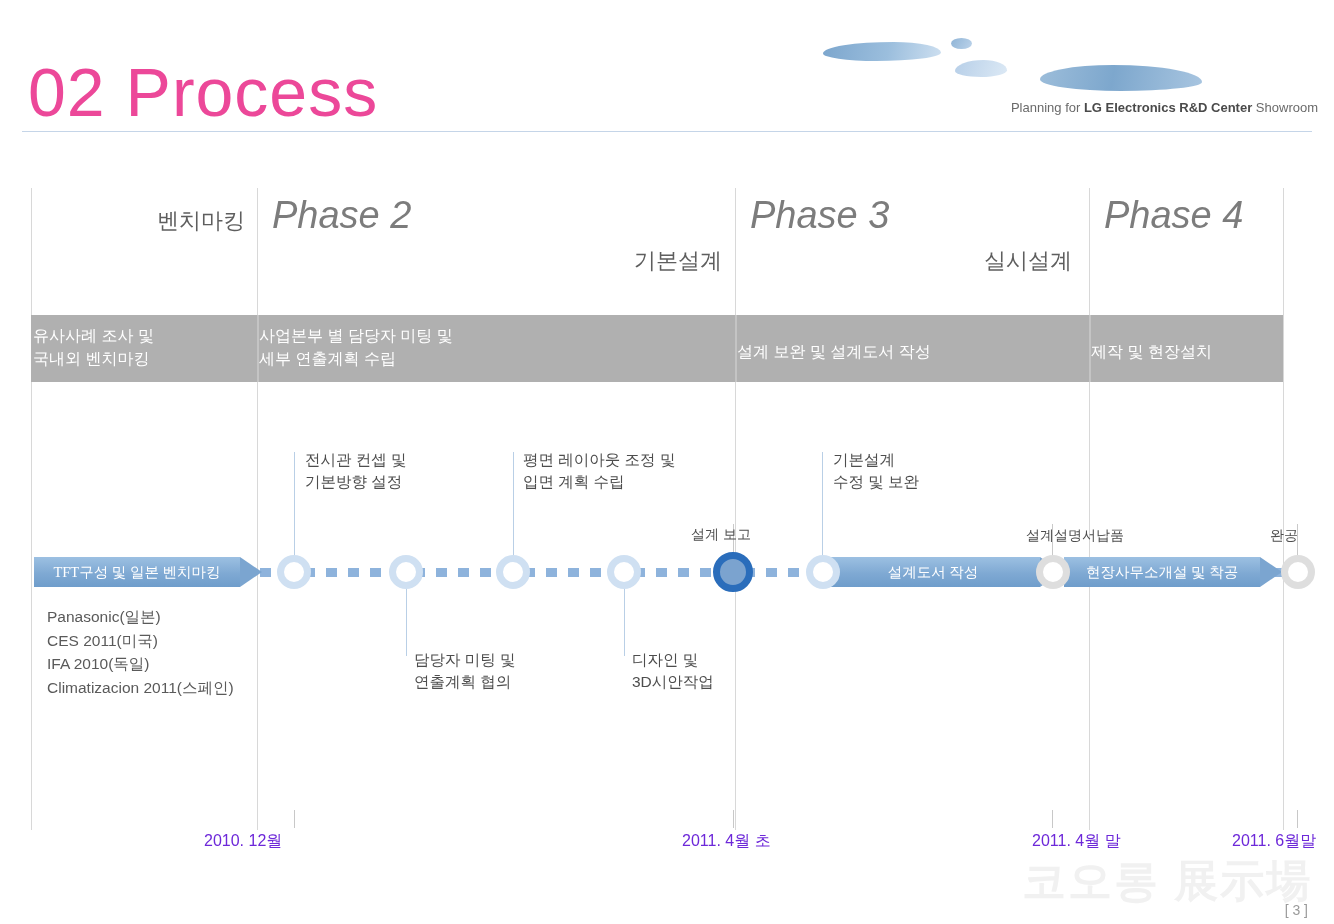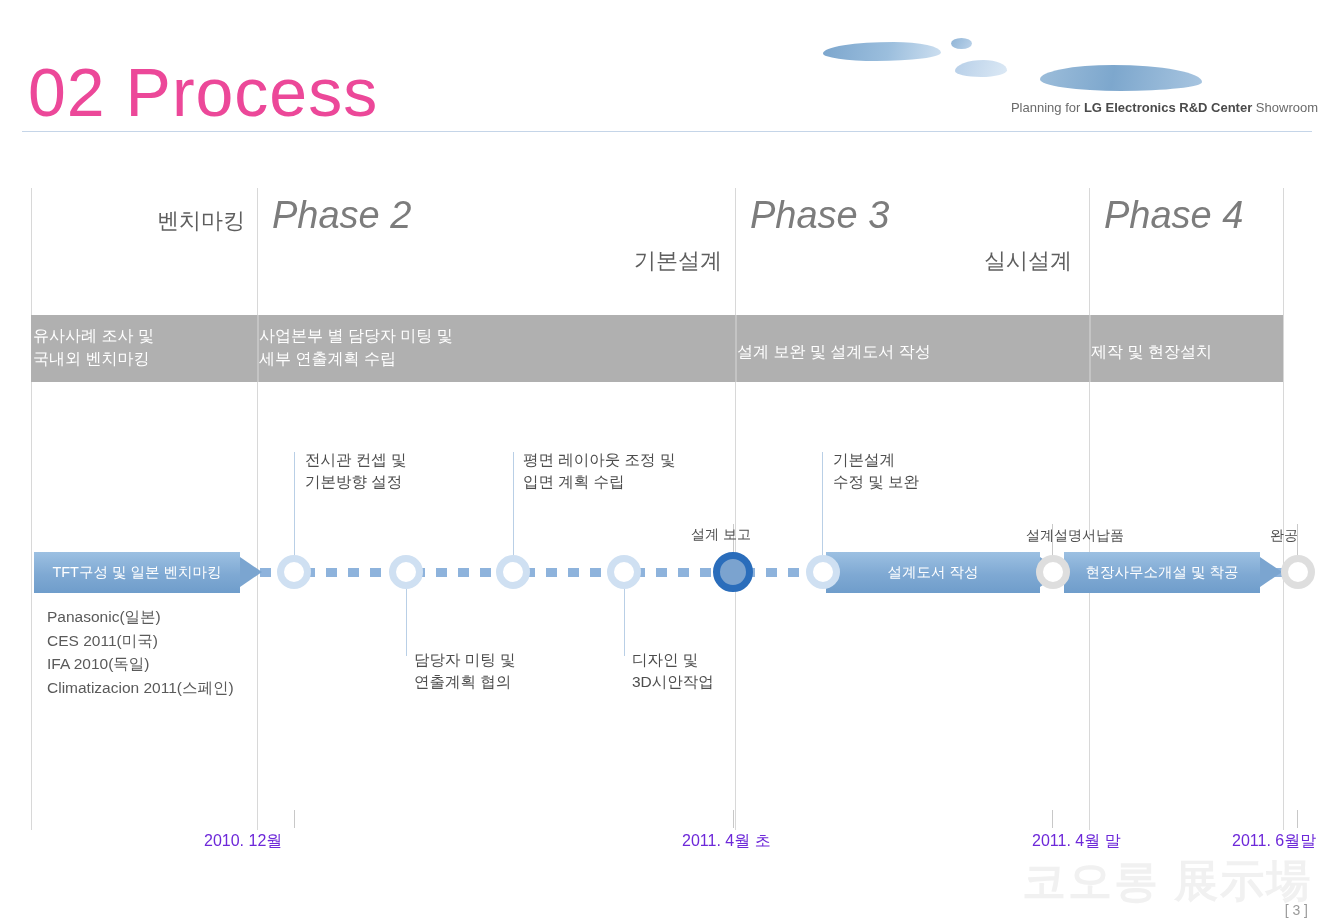--- a/index.html
+++ b/index.html
@@ -150,26 +150,27 @@
   .arrow-bar {
     position: absolute;
     height: 30px;
     display: flex;
     align-items: center;
     color: #ffffff;
     font-size: 14.5px;
     white-space: nowrap;
   }
   .arrow-bar .body {
-    height: 41px;
+    height: 30px;
     display: flex;
     align-items: center;
     justify-content: center;
     background: linear-gradient(to bottom, #9cc0e2 0%, #7fa9d3 55%, #6f9dcb 100%);
     box-sizing: border-box;
+    font-family: Liberation Serif, serif;
   }
   .arrow-bar .tip {
     width: 0; height: 0;
     border-top: 15px solid transparent;
     border-bottom: 15px solid transparent;
     border-left: 22px solid #7ba5d0;
   }
 
   .callout {
     position: absolute;

